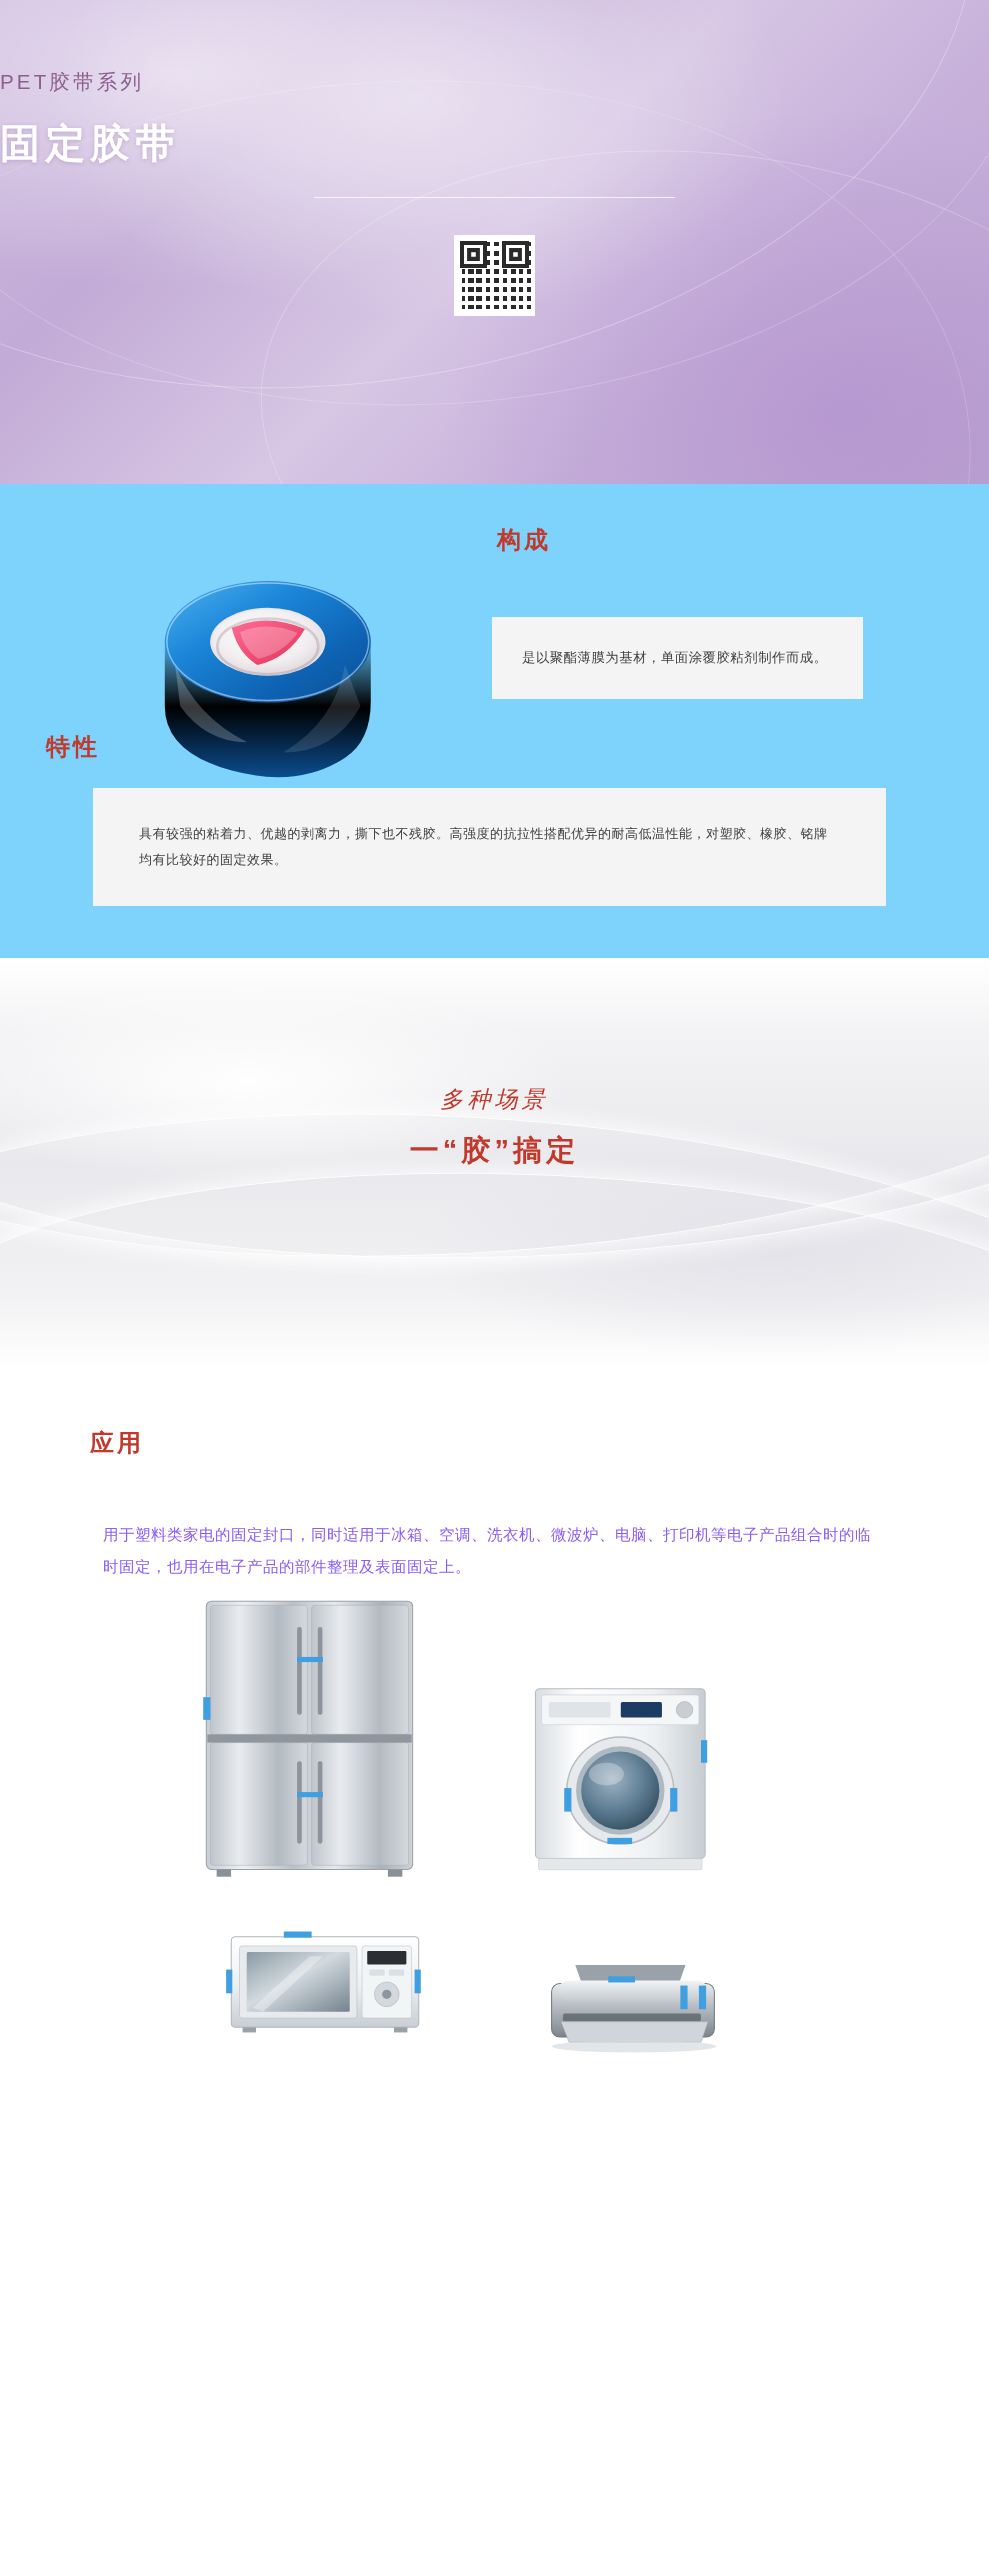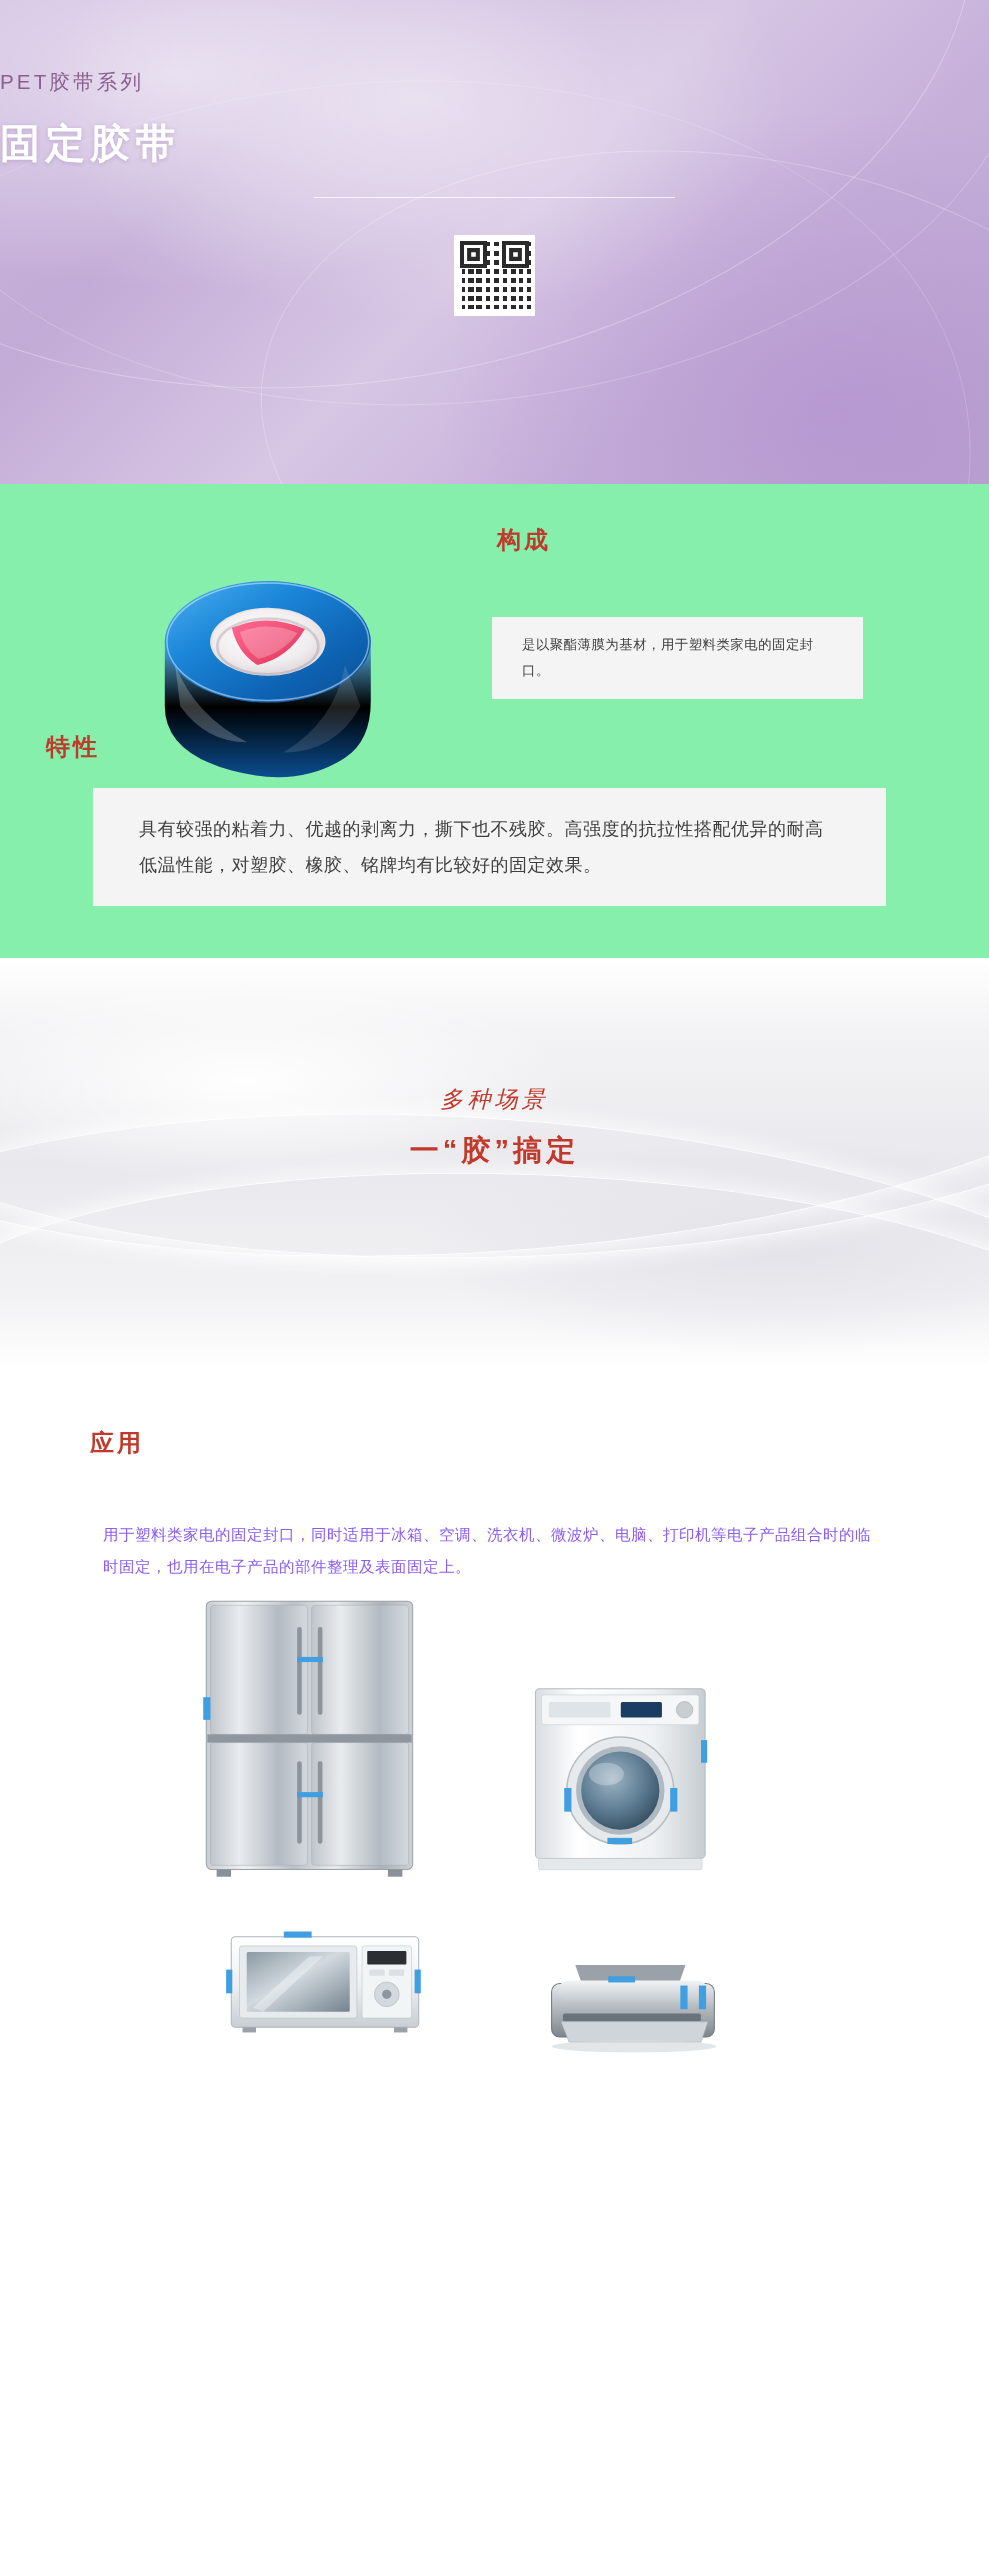--- a/index.html
+++ b/index.html
@@ -94,21 +94,21 @@
     box-shadow: inset 0 0 0 3.1px #fff, inset 0 0 0 7.2px #2a2a2a;
   }
   .qr::before { left: 2.1px; top: 2.1px; }
   .qr::after  { right: 2.1px; top: 2.1px; }
 
   
   .sec-compose {
     position: relative;
     width: 989px;
     height: 474px;
-    background: #86efac;
+    background: #7dd3fc;
   }
   .tape-photo {
     position: absolute;
     left: 103px; top: 52px;
     width: 309px; height: 330px;
   }
   .tape-svg { width: 100%; height: 100%; display: block; }
 
   .head-compose {
     position: absolute;
@@ -146,21 +146,21 @@
   .panel-feature {
     position: absolute;
     left: 93px; top: 304px;
     width: 793px; height: 118px;
     background: #f4f4f4;
     display: flex;
     align-items: center;
     padding: 0 46px;
   }
   .panel-feature p {
-    font-size: 18px;
+    font-size: 13px;
     line-height: 2.0;
     color: #3f3f3f;
     letter-spacing: 0.5px;
   }
 
   
   .banner {
     position: relative;
     width: 989px;
     height: 412px;
@@ -307,21 +307,21 @@
 
         <path d="M140 250 Q180 350 280 400 Q200 400 150 330 Z" fill="#ffffff" opacity="0.22"></path>
         <path d="M470 250 Q450 360 350 420 Q450 420 500 330 Z" fill="#ffffff" opacity="0.12"></path>
         <ellipse cx="320" cy="205" rx="196" ry="114" fill="none" stroke="rgba(255,255,255,0.45)" stroke-width="3"></ellipse>
       </svg>
     </div>
 
     <h2 class="head-compose">构成</h2>
 
     <div class="panel-compose">
-      <p>是以聚酯薄膜为基材，用于塑料类家电的固定封口。</p>
+      <p>是以聚酯薄膜为基材，单面涂覆胶粘剂制作而成。</p>
     </div>
 
     <h2 class="head-feature">特性</h2>
 
     <div class="panel-feature">
       <p>具有较强的粘着力、优越的剥离力，撕下也不残胶。高强度的抗拉性搭配优异的耐高低温性能，对塑胶、橡胶、铭牌均有比较好的固定效果。</p>
     </div>
   </section>
 
   <section class="banner">

